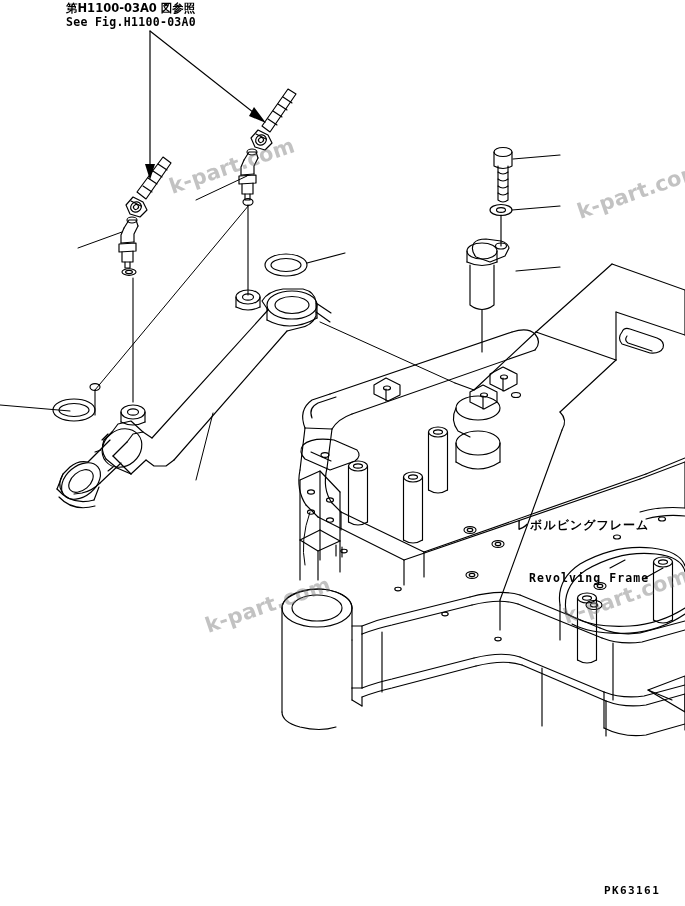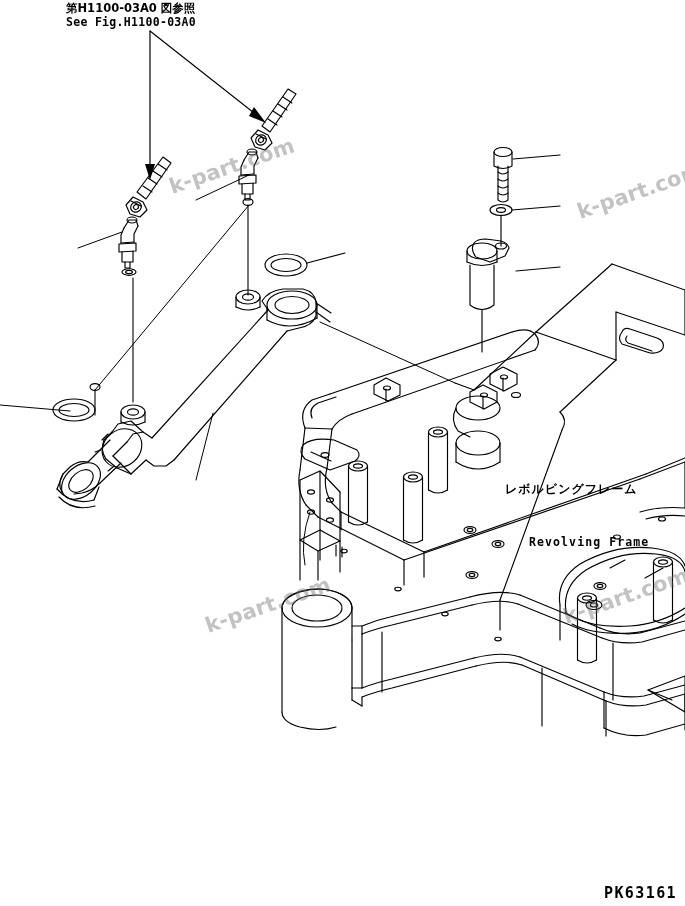--- a/index.html
+++ b/index.html
@@ -38,24 +38,24 @@
     font-weight: 700;
   }
   .note-block .jp-line {
     font-family: "DejaVu Sans", "Liberation Sans", sans-serif;
     font-size: 11.5px;
     letter-spacing: 0px;
   }
   .frame-label {
     position: absolute;
     left: 505px;
-    top: 444px;
+    top: 480px;
     color: #000000;
     white-space: pre;
-    text-align: left;
+    text-align: right;
   }
   .frame-label .jp {
     display: block;
     font-family: "DejaVu Sans", "Liberation Sans", sans-serif;
     font-size: 12px;
     letter-spacing: 1px;
     font-weight: 700;
     line-height: 15px;
   }
   .frame-label .en {
@@ -65,21 +65,21 @@
     letter-spacing: 1.1px;
     font-weight: 700;
     line-height: 14px;
     margin-left: 24px;
   }
   .drawing-code {
     position: absolute;
     left: 604px;
     top: 884px;
     font-family: "DejaVu Sans Mono", "Liberation Mono", monospace;
-    font-size: 15px;
+    font-size: 11px;
     letter-spacing: 1.4px;
     color: #000000;
     font-weight: 700;
     white-space: pre;
   }
   .watermark {
     position: absolute;
     font-family: "DejaVu Sans", "Liberation Sans", sans-serif;
     font-size: 21px;
     font-weight: 700;

